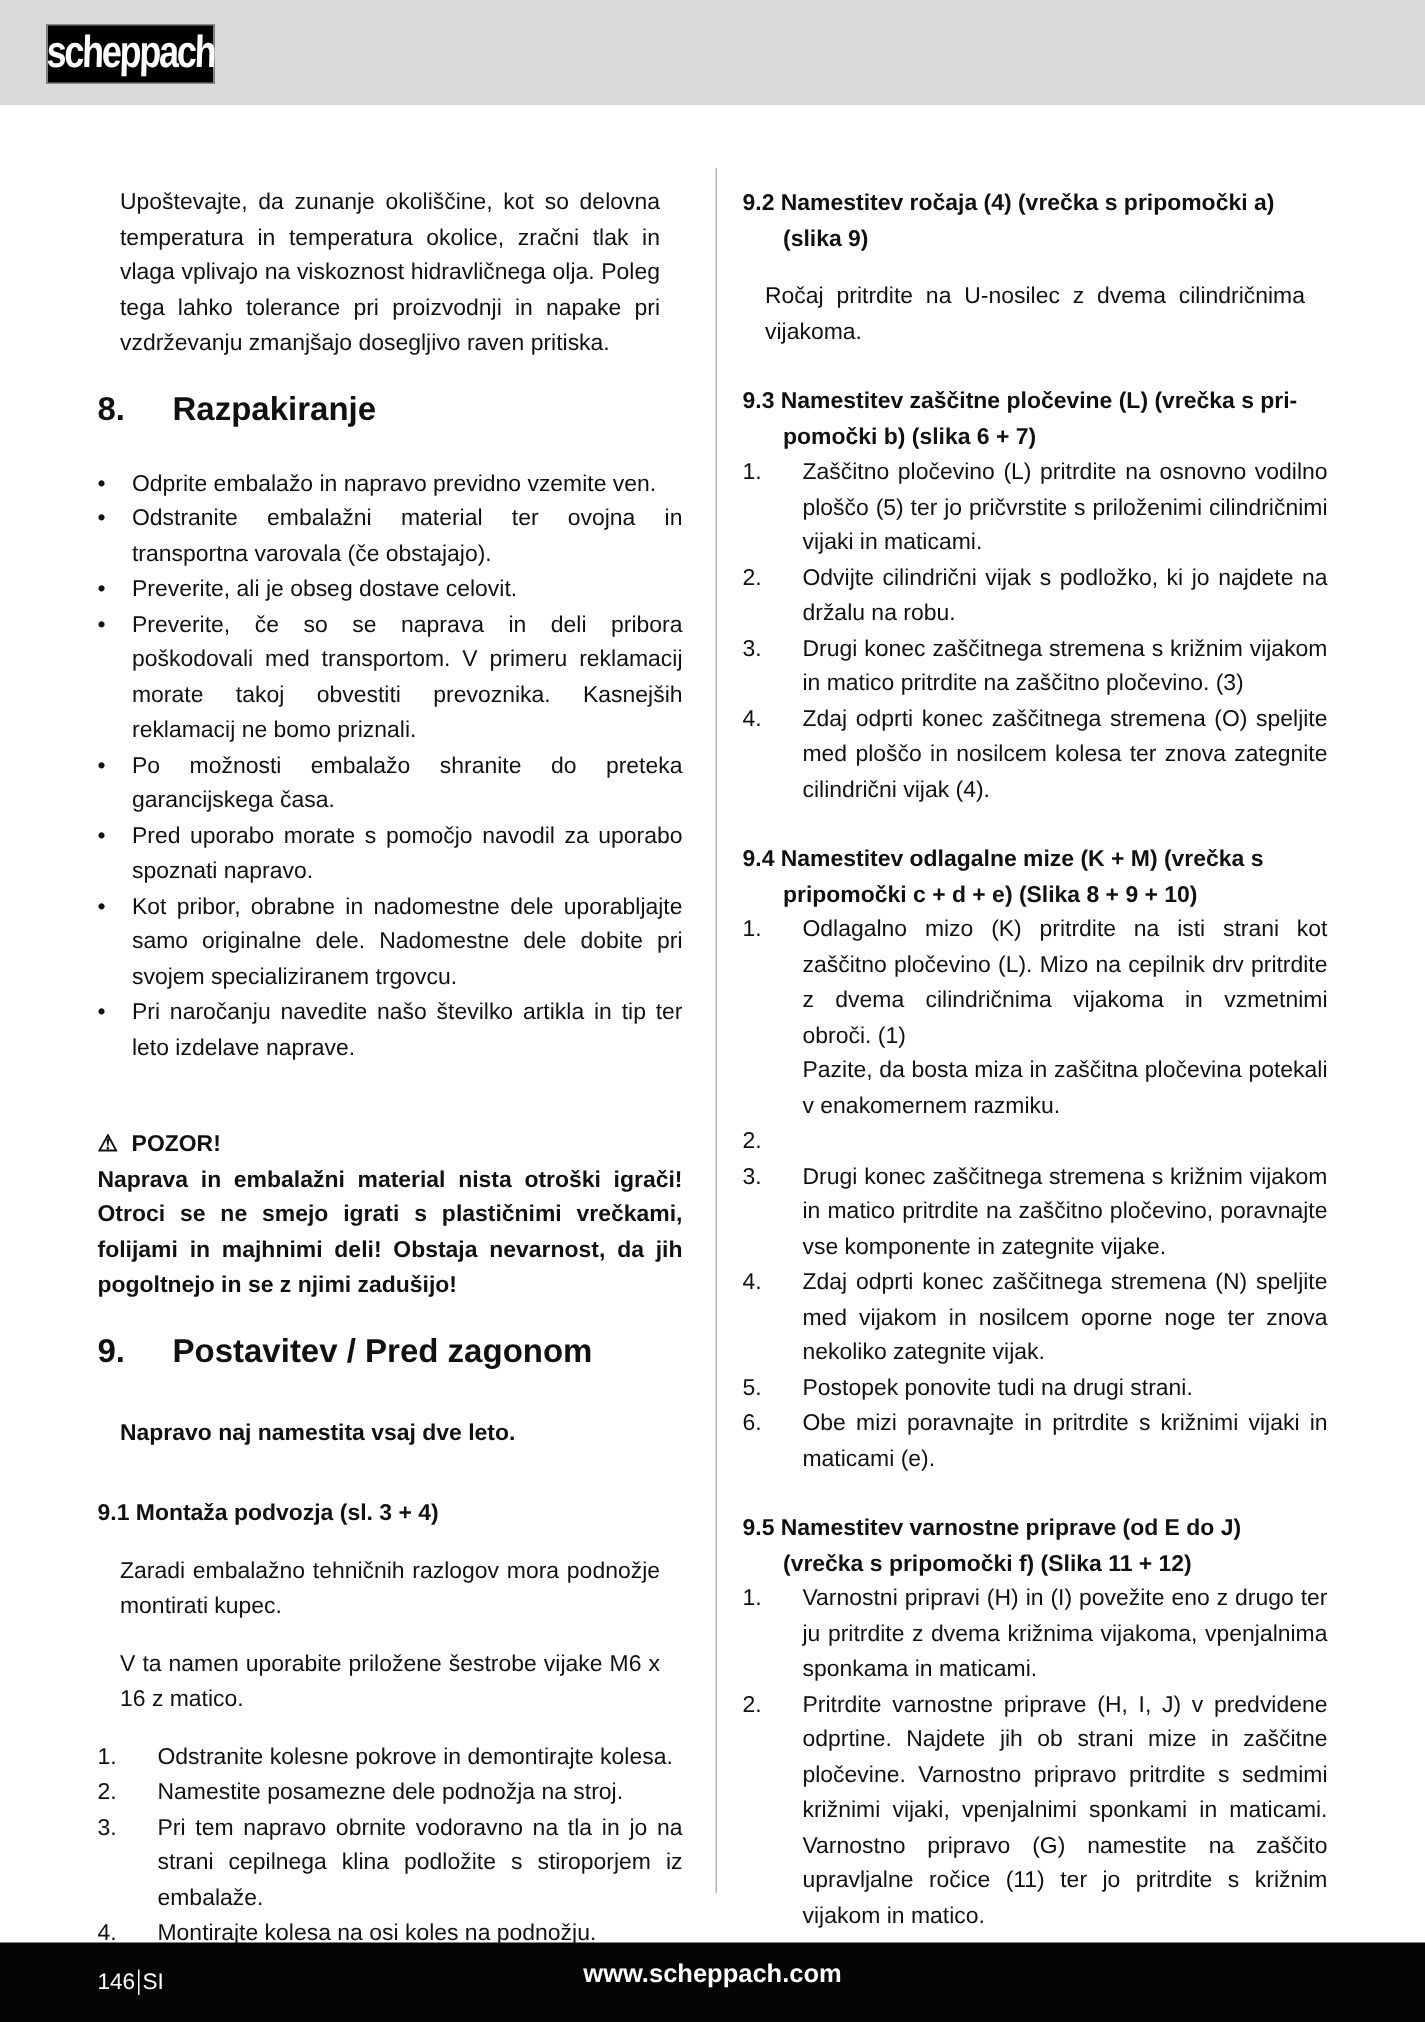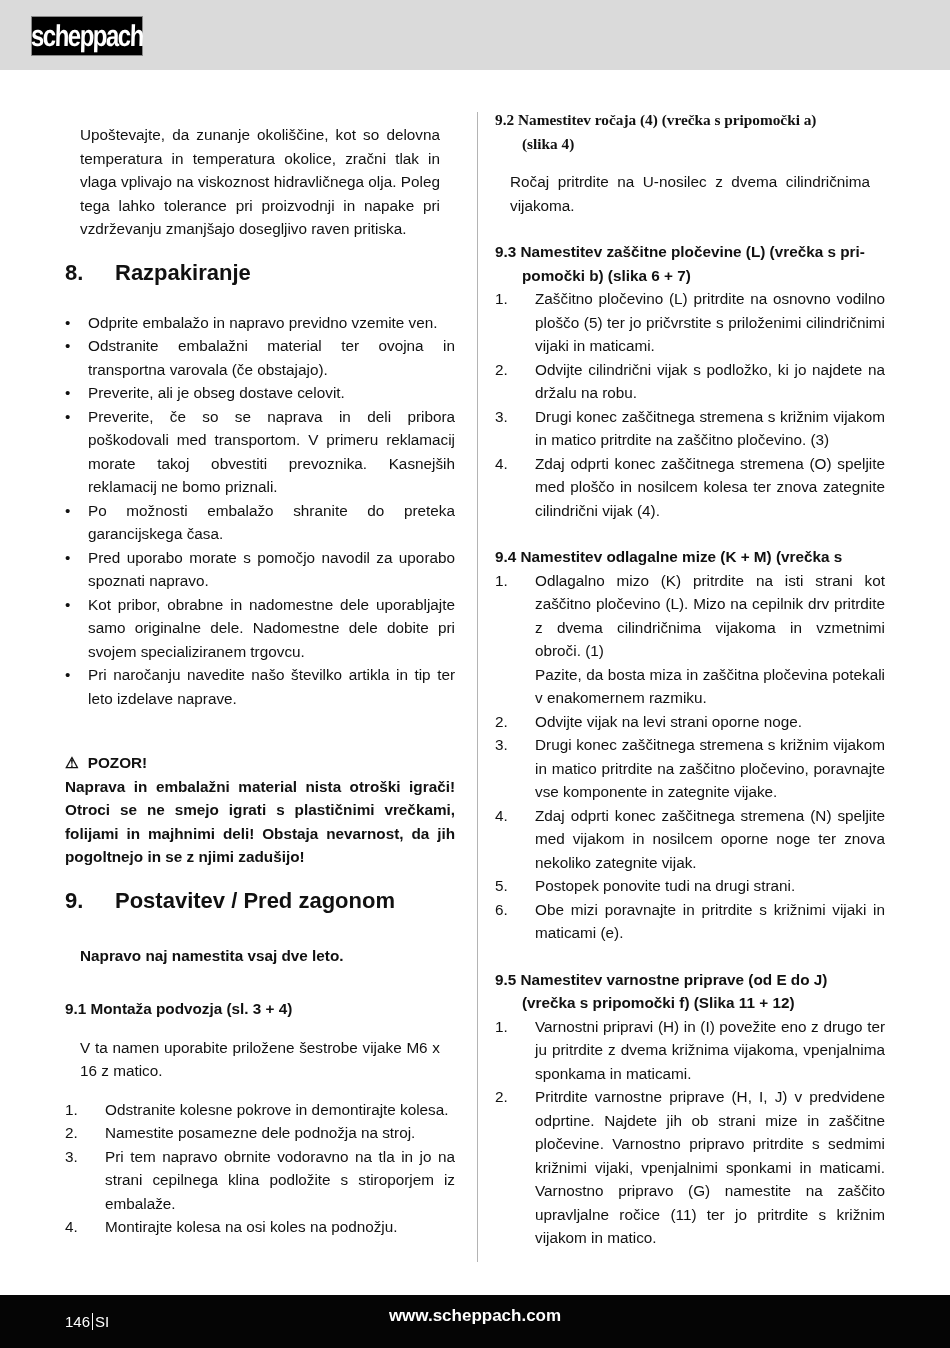--- a/index.html
+++ b/index.html
@@ -36,21 +36,21 @@
   .step{display:flex;}
   .step .n{width:40px;flex:none;}
   .step .st{flex:1;text-align:justify;}
   
   .warning{margin-top:41px;}
   .warning-title{font-weight:bold;display:flex;align-items:baseline;gap:9px;}
   .warning-body{font-weight:bold;text-align:justify;}
   
   .subhead{font-weight:bold;margin-top:23px;}
   .subhead .l2{padding-left:27px;}
-  .mt0{margin-top:0;font-family:Liberation Serif, serif;}
+  .mt0{margin-top:16px;}
   .note{margin-top:30px;font-weight:bold;}
   .s91head{margin-top:30px;font-weight:bold;}
   
   .footer{position:absolute;left:0;bottom:0;width:950px;height:53px;background:#050505;color:#fff;}
   .footer-left{position:absolute;left:65px;top:0;height:53px;display:flex;align-items:center;gap:2px;font-size:15px;}
   .footer-sep{width:1px;height:17px;background:#fff;}
   .footer-url{position:absolute;left:0;width:950px;top:0;height:42px;display:flex;align-items:center;justify-content:center;font-weight:bold;font-size:17px;}
 </style>
 </head>
 <body>
@@ -116,20 +116,21 @@
   </div>
 
   <div class="h-big">
     <span class="num">9.</span>
     <span>Postavitev / Pred zagonom</span>
   </div>
 
   <p class="note">Napravo naj namestita vsaj dve leto.</p>
 
   <div class="s91head">9.1 Montaža podvozja (sl. 3 + 4)</div>
+  <p class="just">Zaradi embalažno tehničnih razlogov mora podnožje montirati kupec.</p>
   <p class="just">V ta namen uporabite priložene šestrobe vijake M6 x 16 z matico.</p>
 
   <div class="steps">
     <div class="step">
       <span class="n">1.</span>
       <div class="st">Odstranite kolesne pokrove in demontirajte kolesa.</div>
     </div>
     <div class="step">
       <span class="n">2.</span>
       <div class="st">Namestite posamezne dele podnožja na stroj.</div>
@@ -143,21 +144,21 @@
       <div class="st">Montirajte kolesa na osi koles na podnožju.</div>
     </div>
   </div>
 
 </div>
 
 <div class="col col-right">
 
   <div class="subhead mt0">
     <div>9.2 Namestitev ročaja (4) (vrečka s pripomočki a)</div>
-    <div class="l2">(slika 4)</div>
+    <div class="l2">(slika 9)</div>
   </div>
   <p class="just">Ročaj pritrdite na U-nosilec z dvema cilindričnima vijakoma.</p>
 
   <div class="subhead">
     <div>9.3 Namestitev zaščitne pločevine (L) (vrečka s pri-</div>
     <div class="l2">pomočki b) (slika 6 + 7)</div>
   </div>
   <div class="steps">
     <div class="step">
       <span class="n">1.</span>
@@ -172,32 +173,32 @@
       <div class="st">Drugi konec zaščitnega stremena s križnim vijakom in matico pritrdite na zaščitno pločevino. (3)</div>
     </div>
     <div class="step">
       <span class="n">4.</span>
       <div class="st">Zdaj odprti konec zaščitnega stremena (O) speljite med ploščo in nosilcem kolesa ter znova zategnite cilindrični vijak (4).</div>
     </div>
   </div>
 
   <div class="subhead">
     <div>9.4 Namestitev odlagalne mize (K + M) (vrečka s</div>
+    <div class="l2">pripomočki c + d + e) (Slika 8 + 9 + 10)</div>
   </div>
   <div class="steps">
     <div class="step">
       <span class="n">1.</span>
       <div class="st">
         <div>Odlagalno mizo (K) pritrdite na isti strani kot zaščitno pločevino (L). Mizo na cepilnik drv pritrdite z dvema cilindričnima vijakoma in vzmetnimi obroči. (1)</div>
         <div>Pazite, da bosta miza in zaščitna pločevina potekali v enakomernem razmiku.</div>
       </div>
     </div>
     <div class="step">
       <span class="n">2.</span>
-      <div class="st">Odvijte vijak na levi strani oporne noge.</div>
     </div>
     <div class="step">
       <span class="n">3.</span>
       <div class="st">Drugi konec zaščitnega stremena s križnim vijakom in matico pritrdite na zaščitno pločevino, poravnajte vse komponente in zategnite vijake.</div>
     </div>
     <div class="step">
       <span class="n">4.</span>
       <div class="st">Zdaj odprti konec zaščitnega stremena (N) speljite med vijakom in nosilcem oporne noge ter znova nekoliko zategnite vijak.</div>
     </div>
     <div class="step">

